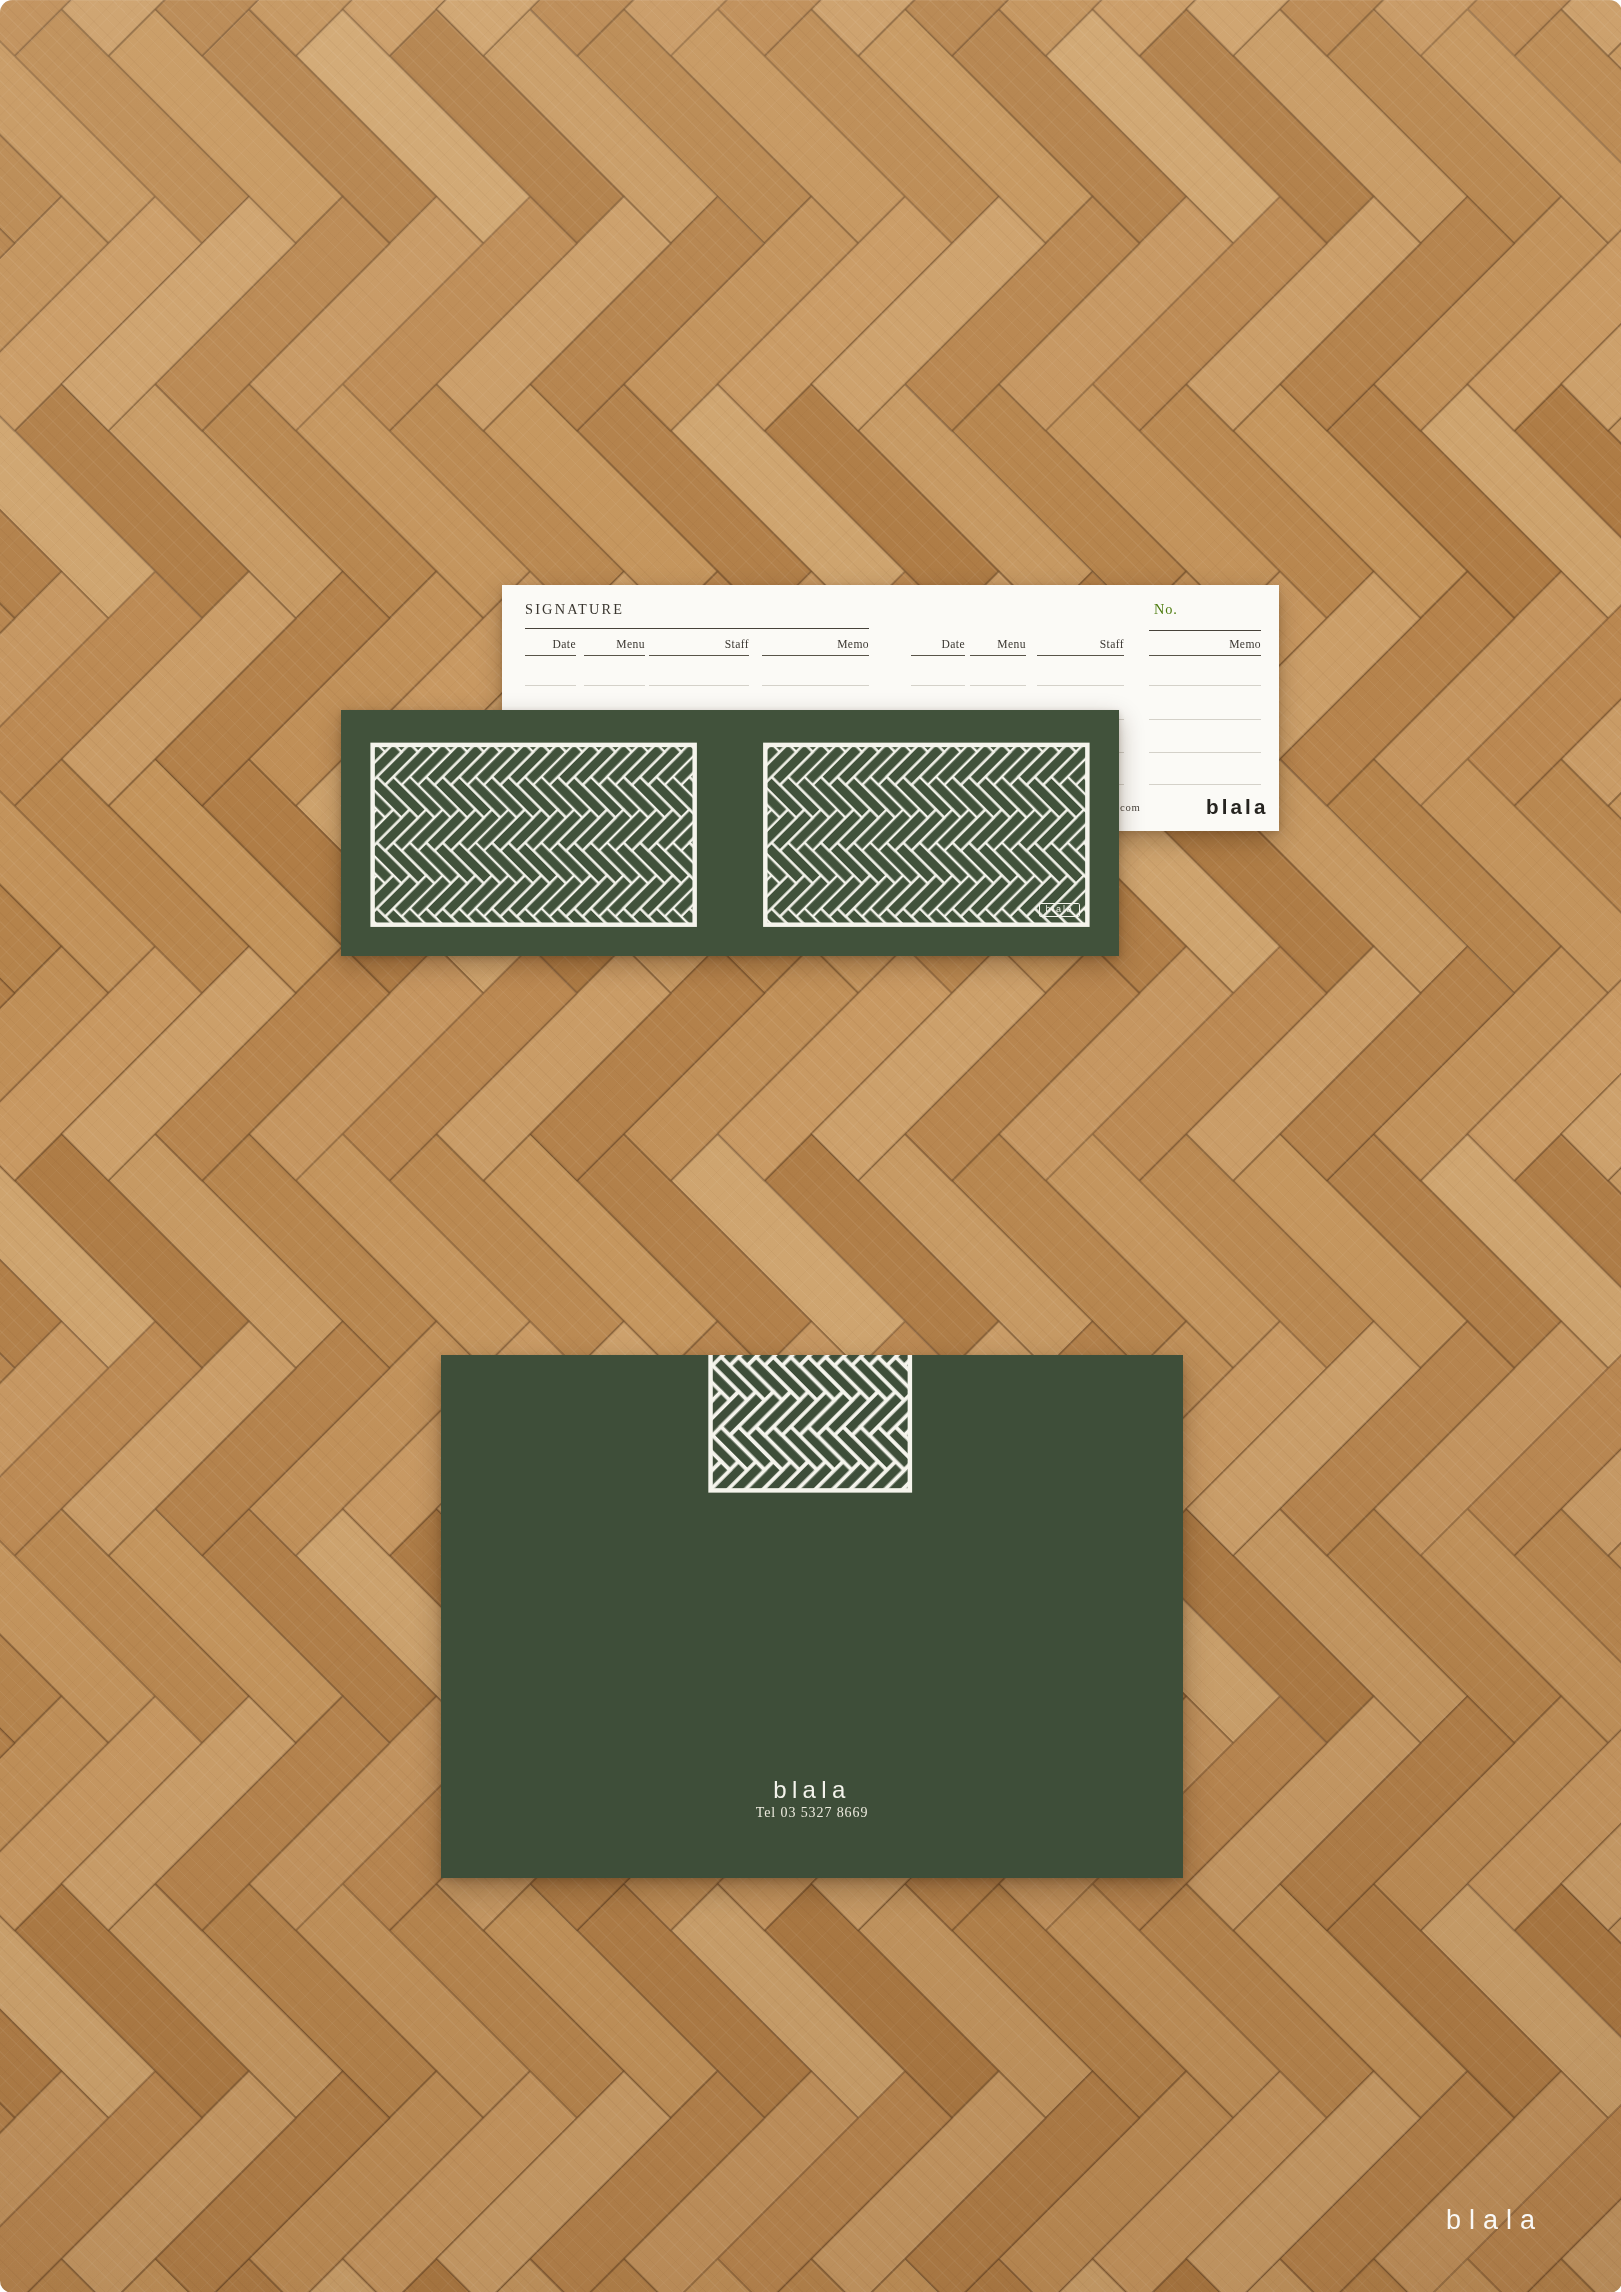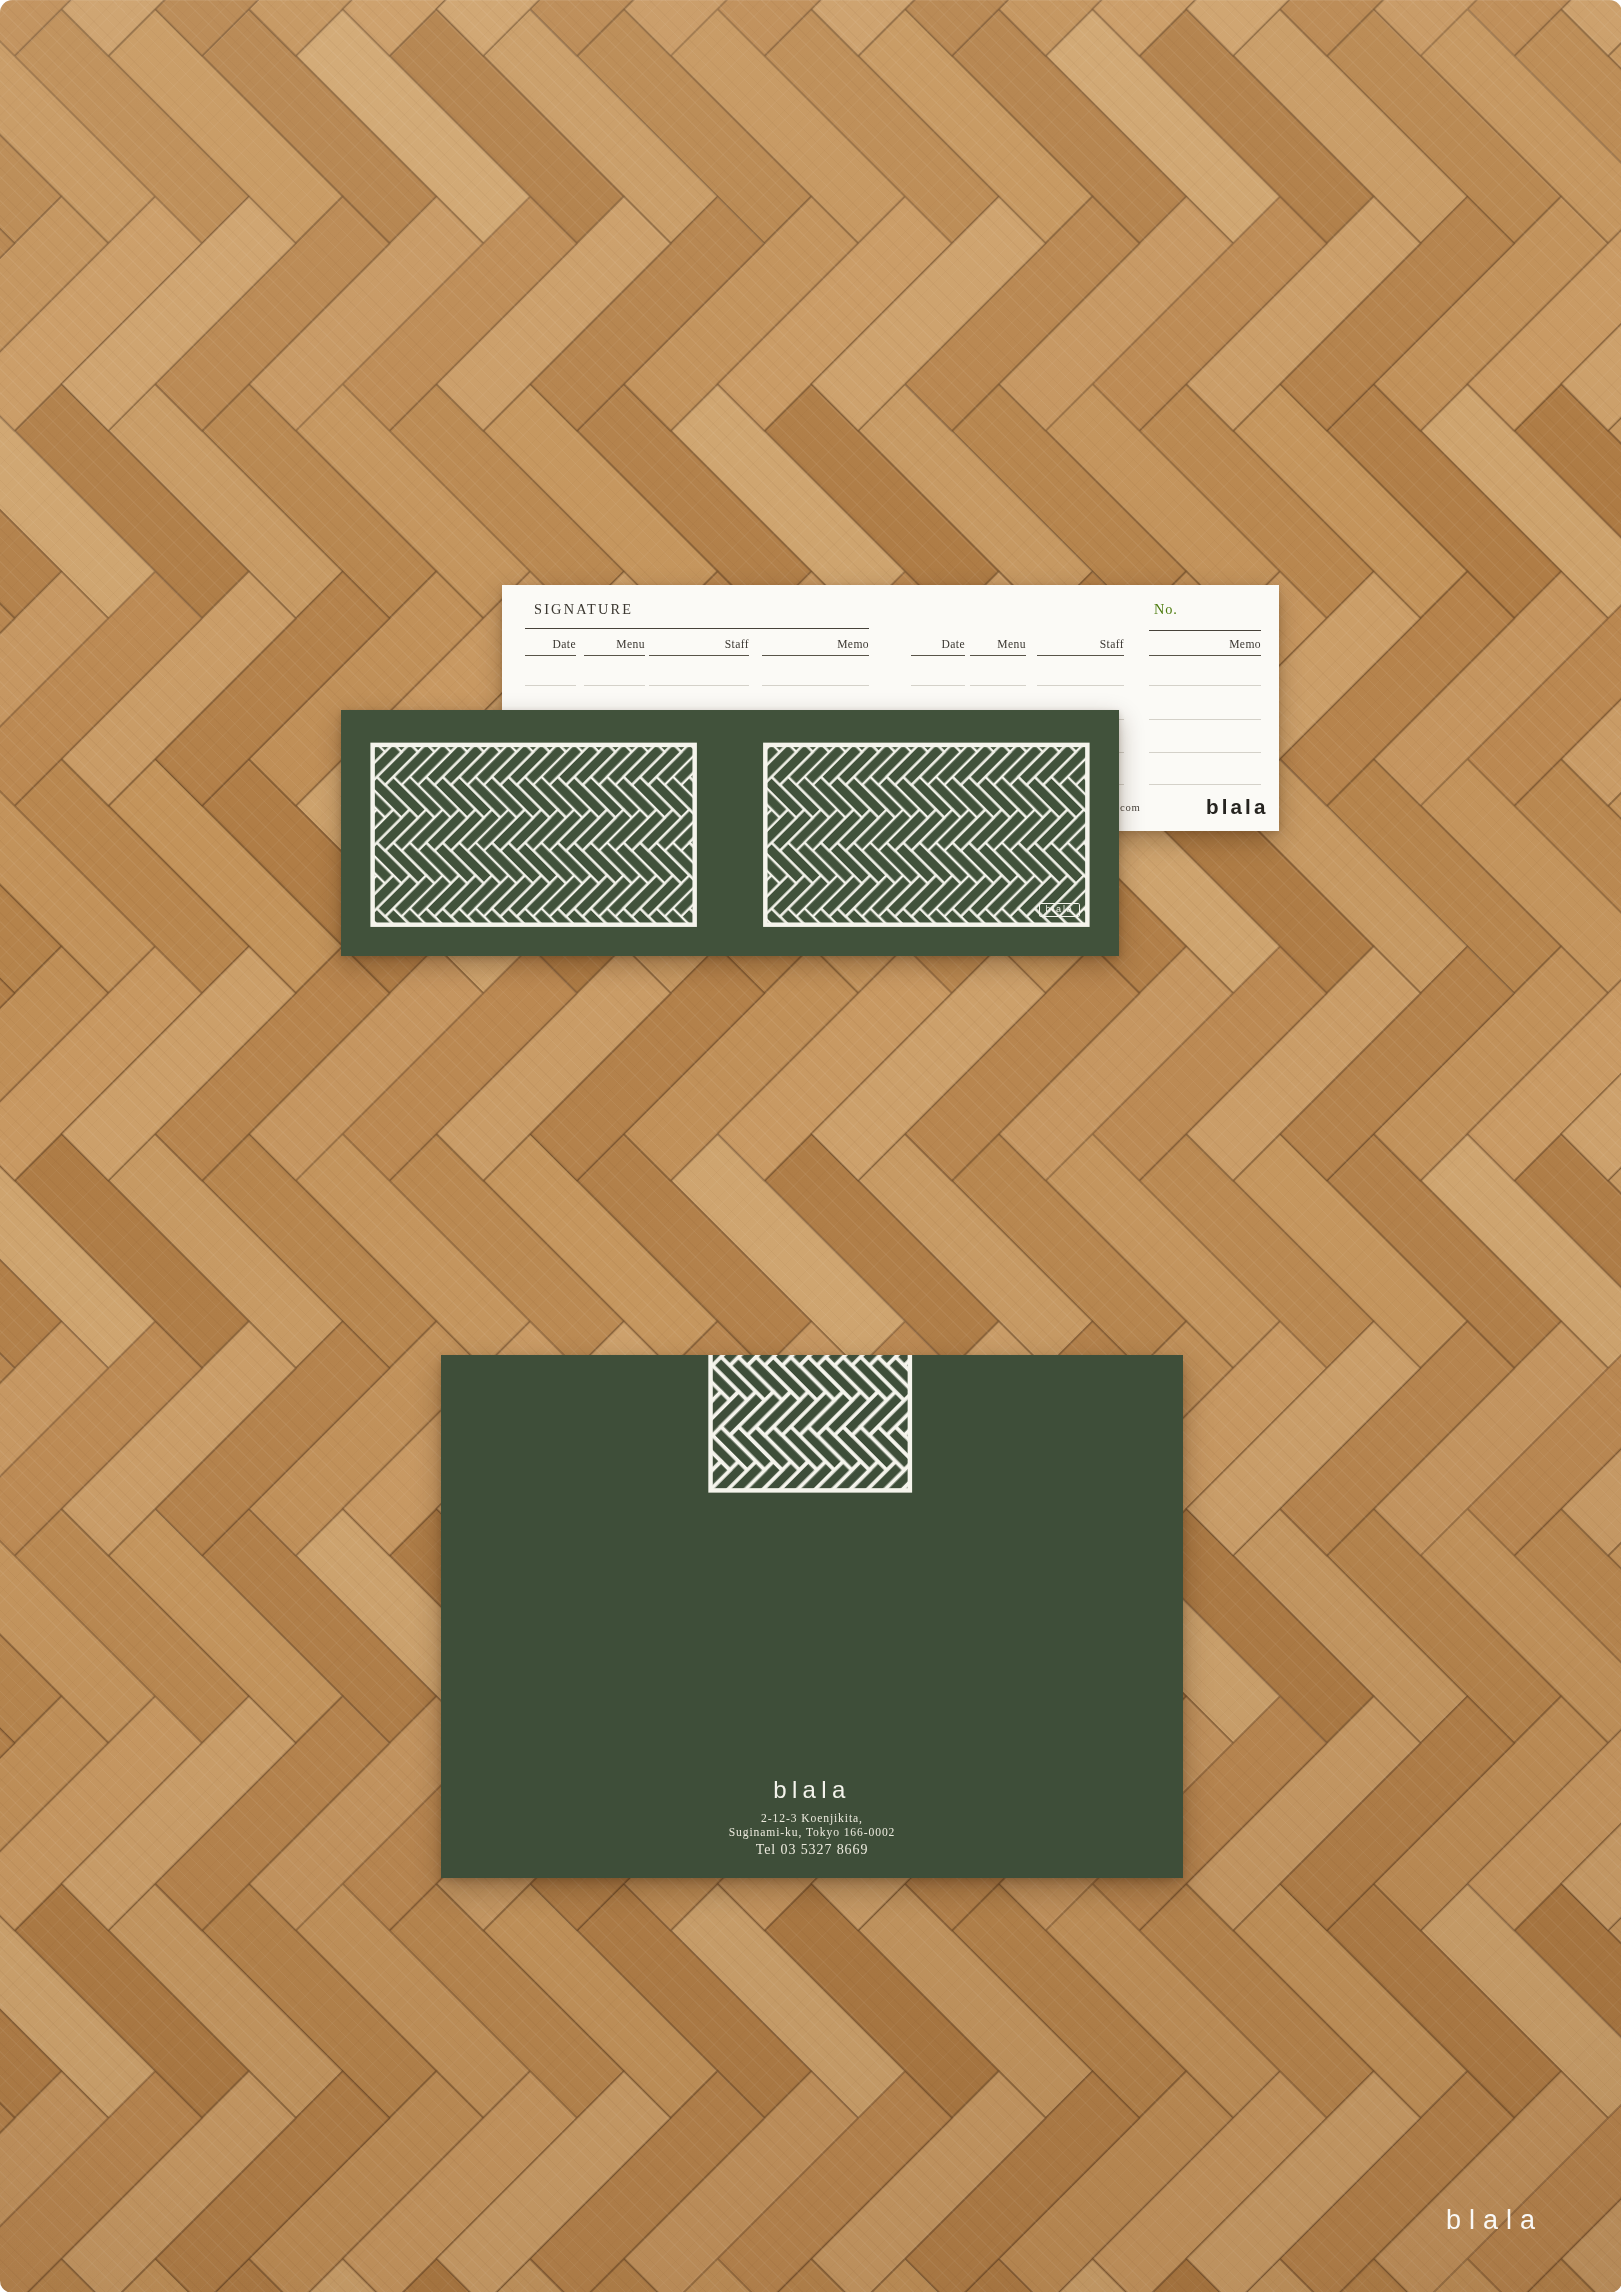--- a/index.html
+++ b/index.html
@@ -21,21 +21,21 @@
       rgba(255,240,215,0.04) 55%, rgba(60,30,8,0.11) 100%);}
   .vignette{z-index:4;background:radial-gradient(125% 115% at 50% 42%,
       rgba(0,0,0,0) 55%, rgba(40,20,5,0.15) 100%);}
 
   
   .sig-card{
     position:absolute;left:502px;top:585px;width:777px;height:246px;z-index:5;
     background:#fbfaf6;
     box-shadow:0 9px 23px rgba(51,26,6,0.30), 0 1.8px 6.3px rgba(51,26,6,0.18);
   }
-  .sig-title{position:absolute;left:23px;top:16px;font-size:14.3px;letter-spacing:2.2px;color:#3a362f;margin-left:9px;}
+  .sig-title{position:absolute;left:23px;top:16px;font-size:14.3px;letter-spacing:2.2px;color:#3a362f;}
   .rule-title{position:absolute;left:23px;top:43px;width:344px;border-top:1.8px solid #47423a;}
   .no-label{position:absolute;left:652px;top:16px;font-size:14.3px;letter-spacing:0.9px;color:#4d7c0f;}
   .rule-no{position:absolute;left:647px;top:45px;width:112px;border-top:1.4px solid #47423a;}
   .col{position:absolute;top:50px;}
   .col-h{height:19.7px;line-height:19.7px;text-align:right;font-size:11.6px;letter-spacing:0.4px;
     color:#3b3731;border-bottom:1.3px solid #595449;}
   .rw{border-bottom:0.9px solid #d4d1c9;}
   .rw1{height:29.6px;} .rw2{height:33px;} .rw3{height:32px;} .rw4{height:31px;}
   .url-frag{position:absolute;left:618px;top:216px;font-size:10.7px;letter-spacing:0.7px;color:#4a453e;text-align:center;}
   .card-logo{position:absolute;left:704px;top:210px;font-family:"Liberation Sans","DejaVu Sans",sans-serif;
@@ -244,24 +244,20 @@
             <rect x="6" y="-2" width="1" height="4"></rect>
           <rect x="5" y="7" width="1" height="4"></rect>
             <rect x="5" y="-1" width="1" height="4"></rect>
         </pattern>
       </defs>
       <rect x="298" y="0" width="228" height="154" fill="#f5f4ec"></rect>
       <rect x="303" y="0" width="218" height="149" fill="url(#hbE)"></rect>
     </svg>
     <div class="env-block">
       <div class="env-logo">blala</div>
-      <div class="env-addr">
-        <div>2-12-3 Koenjikita,</div>
-        <div>Suginami-ku, Tokyo 166-0002</div>
-      </div>
       <div class="env-tel">Tel 03 5327 8669</div>
     </div>
   </div>
 
   <div class="watermark">blala</div>
 
 </div>
 
 
 </body></html>

